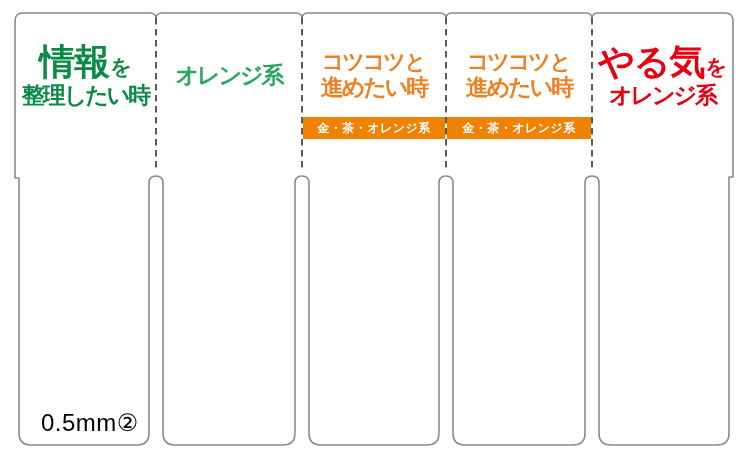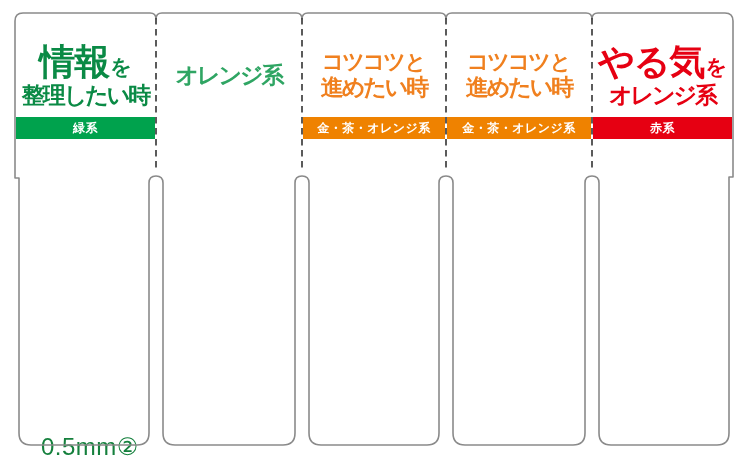--- a/index.html
+++ b/index.html
@@ -56,23 +56,23 @@
     align-items: center;
     justify-content: center;
     font-size: 12px;
     font-weight: bold;
     letter-spacing: 0.5px;
     white-space: nowrap;
   }
   .tip-size {
     position: absolute;
     left: 41px;
-    top: 433px;
+    top: 409px;
     font-size: 24px;
-    color: #15803d;
+    color: #000000;
     z-index: 2;
     letter-spacing: 0.5px;
   }
 </style>
 </head>
 <body>
 
 <div class="stage">
 
   <svg class="outline-svg" viewBox="0 0 748 461" xmlns="http://www.w3.org/2000/svg">
@@ -85,23 +85,20 @@
     </g>
   </svg>
 
   <div class="panel" style="left: 15px; width: 141px; --text-c: #0a8a45; --bar-c: #00a24d;">
     <div class="title">
       <div class="l1">
         <span class="main xl">情報</span>
           <span class="suffix">を</span>
       </div>
       <div class="l2">整理したい時</div>
-    </div>
-    <div class="bar">
-      <span>緑系</span>
     </div>
   </div>
 
   <div class="panel" style="left: 156px; width: 146px; --text-c: #2fa563; --bar-c: #97c83f;">
     <div class="title">
       <div class="l2">オレンジ系</div>
     </div>
   </div>
 
   <div class="panel" style="left: 302px; width: 144px; --text-c: #f0801f; --bar-c: #ef8200;">
@@ -131,20 +128,17 @@
   </div>
 
   <div class="panel" style="left: 592px; width: 141px; --text-c: #e60012; --bar-c: #e60012;">
     <div class="title">
       <div class="l1">
         <span class="main xl">やる気</span>
           <span class="suffix">を</span>
       </div>
       <div class="l2">オレンジ系</div>
     </div>
-    <div class="bar">
-      <span>赤系</span>
-    </div>
   </div>
 
   <div class="tip-size">0.5mm②</div>
 
 </div>
 
 </body></html>

